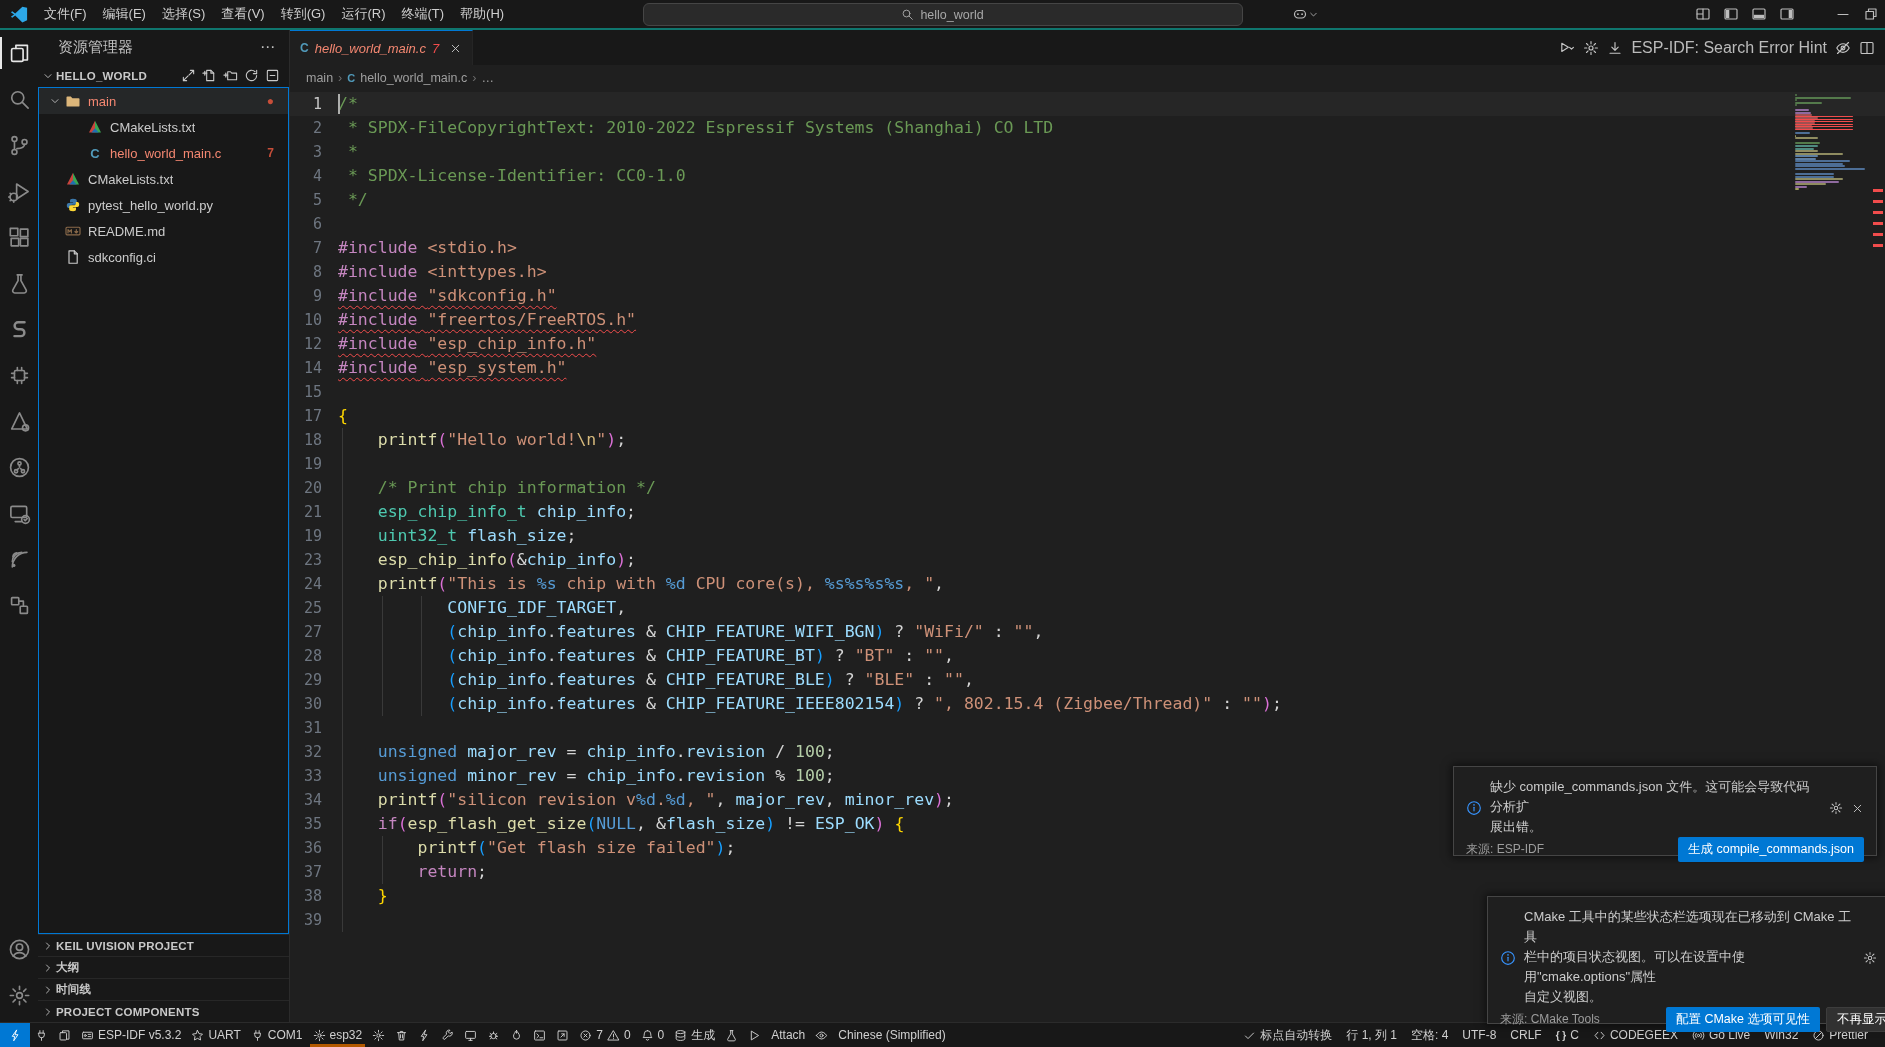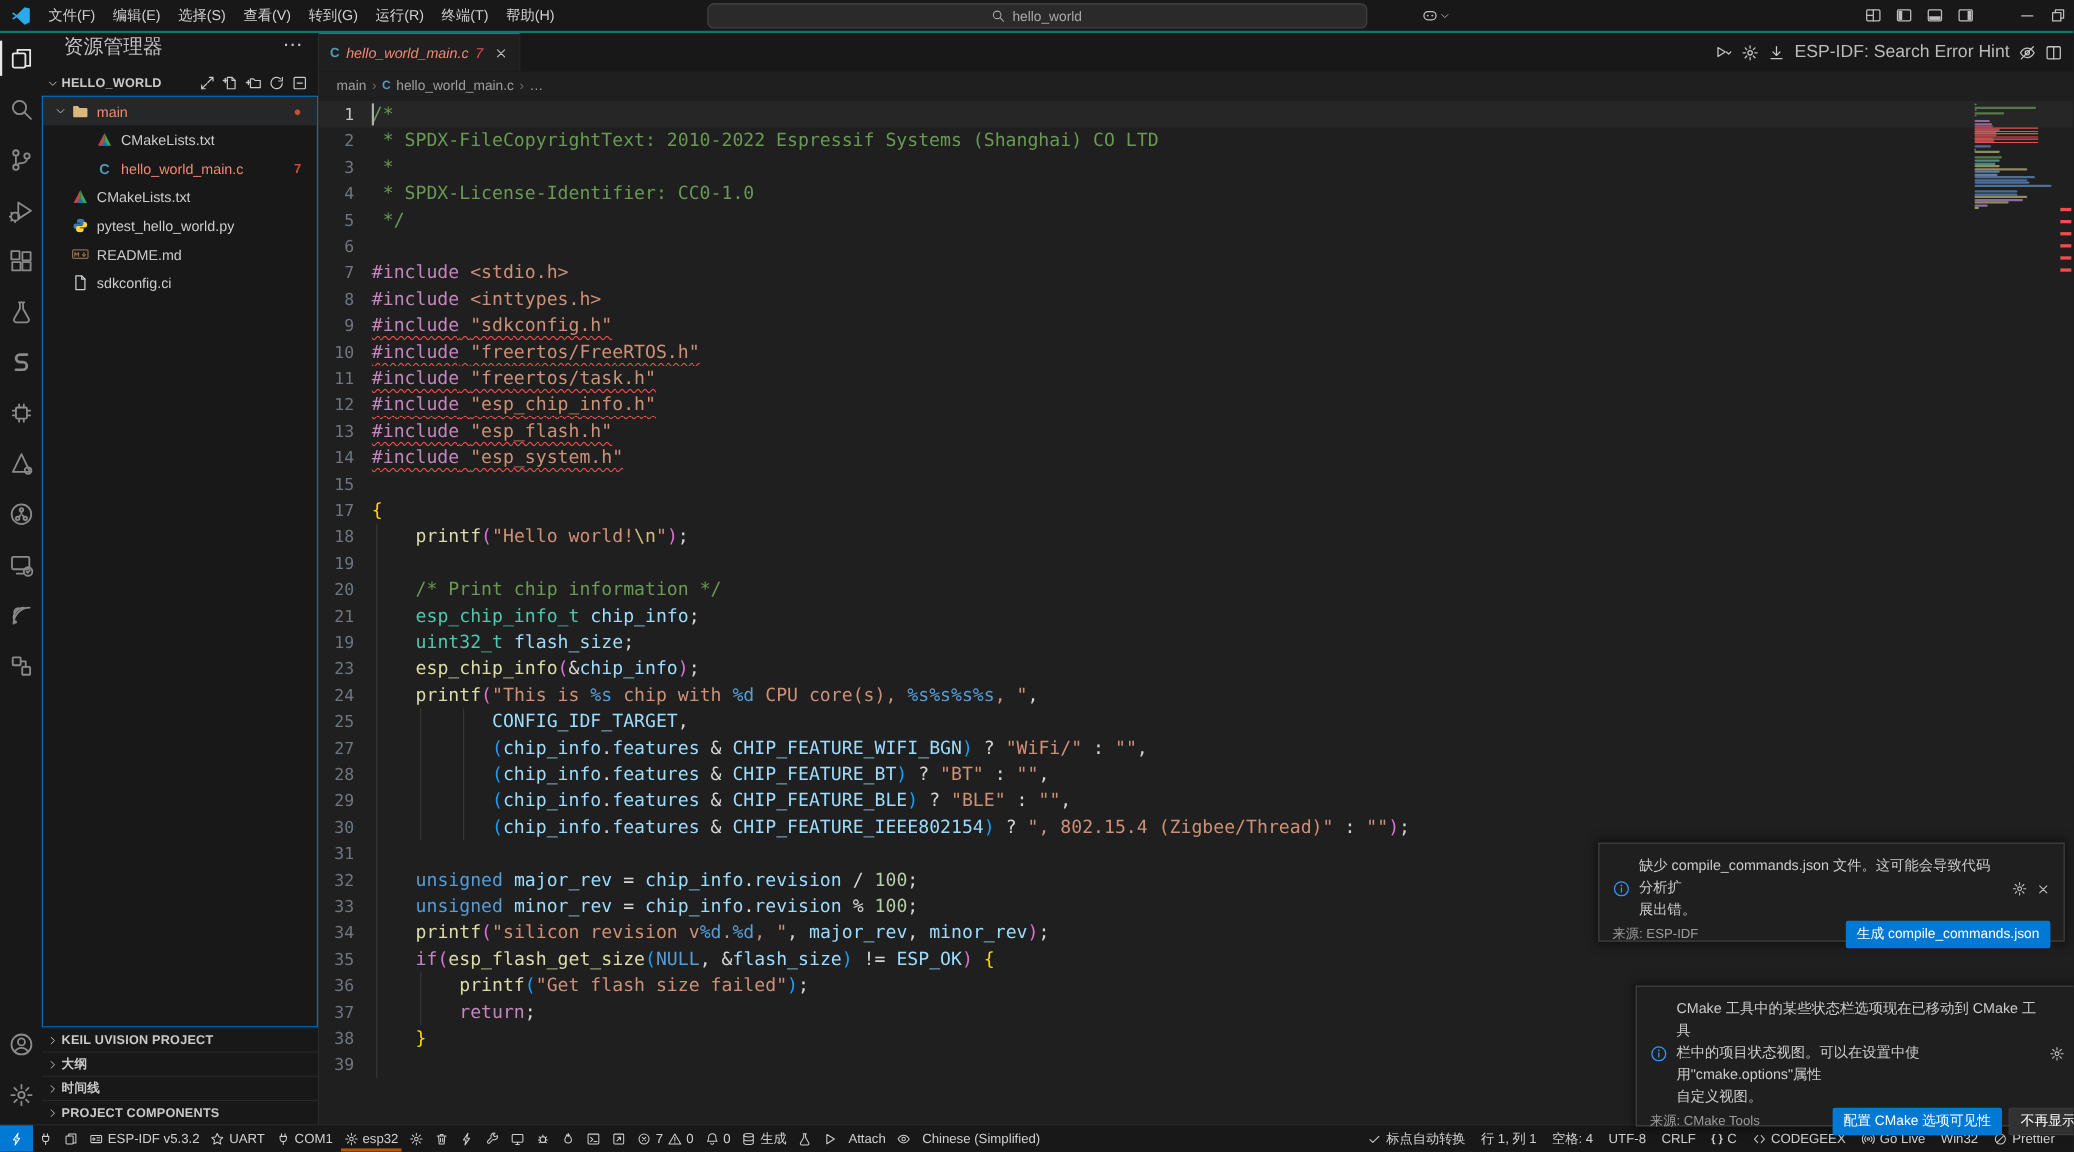--- a/index.html
+++ b/index.html
@@ -20,21 +20,21 @@
 .tb-gap2{width:28px}
 
 .main{display:flex;height:992px}
 .activitybar{width:38px;background:#181818;display:flex;flex-direction:column;align-items:center;flex:none}
 .ab-item{width:38px;height:46px;display:flex;align-items:center;justify-content:center;color:#8a8a8a;position:relative}
 .ab-item.active{color:#e7e7e7}
 .ab-item.active::before{content:"";position:absolute;left:0;top:7px;bottom:7px;width:2px;background:#e7e7e7}
 .ab-bottom{margin-top:auto;display:flex;flex-direction:column;align-items:center;padding-bottom:4px}
 
 .sidebar{width:252px;background:#181818;border-right:1px solid #2b2b2b;display:flex;flex-direction:column;flex:none}
-.side-header{height:34px;display:flex;padding:0 14px 0 20px;font-size:18px;color:#c2c2c2}
+.side-header{height:34px;display:flex;align-items:center;padding:0 14px 0 20px;font-size:15px;color:#c2c2c2}
 .side-header .more{margin-left:auto;color:#c2c2c2}
 .section-row{height:23px;display:flex;align-items:center;padding:0 8px 0 4px;font-weight:700;font-size:11.5px;color:#c9c9c9;letter-spacing:.2px}
 .section-row .chev{margin-right:2px;color:#c9c9c9}
 .hdr-actions{margin-left:auto;display:flex;gap:3px;color:#c9c9c9}
 .hdr-actions .icon{width:18px;height:18px}
 .tree-box{flex:1;border:1px solid #0078d4;overflow:hidden;display:flex;flex-direction:column}
 .tree-row{height:26px;display:flex;align-items:center;color:#cccccc;font-size:13px;position:relative;padding-right:14px}
 .tree-row.sel{background:#252728}
 .tree-row .twisty{width:16px;display:flex;justify-content:center;color:#c5c5c5;flex:none}
 .tree-row .ficon{width:20px;display:flex;justify-content:center;flex:none;margin-right:5px}
@@ -581,23 +581,21 @@
           <div class="line cur"><span class="num">1</span><span class="content"><span><span class="tk-c">/*</span></span><span class="cursor"></span></span></div>
           <div class="line"><span class="num">2</span><span class="content"><span><span class="tk-c"> * SPDX-FileCopyrightText: 2010-2022 Espressif Systems (Shanghai) CO LTD</span></span></span></div>
           <div class="line"><span class="num">3</span><span class="content"><span><span class="tk-c"> *</span></span></span></div>
           <div class="line"><span class="num">4</span><span class="content"><span><span class="tk-c"> * SPDX-License-Identifier: CC0-1.0</span></span></span></div>
           <div class="line"><span class="num">5</span><span class="content"><span><span class="tk-c"> */</span></span></span></div>
           <div class="line"><span class="num">6</span><span class="content"><span></span></span></div>
           <div class="line"><span class="num">7</span><span class="content"><span><span class="tk-kc">#include</span><span class="tk-w"> </span><span class="tk-s">&lt;stdio.h&gt;</span></span></span></div>
           <div class="line"><span class="num">8</span><span class="content"><span><span class="tk-kc">#include</span><span class="tk-w"> </span><span class="tk-s">&lt;inttypes.h&gt;</span></span></span></div>
           <div class="line"><span class="num">9</span><span class="content"><span class="squig"><span class="tk-kc">#include</span><span class="tk-w"> </span><span class="tk-s">"sdkconfig.h"</span></span></span></div>
           <div class="line"><span class="num">10</span><span class="content"><span class="squig"><span class="tk-kc">#include</span><span class="tk-w"> </span><span class="tk-s">"freertos/FreeRTOS.h"</span></span></span></div>
-          <div class="line"><span class="num">11</span><span class="content"><span class="squig"><span class="tk-kc">#include</span><span class="tk-w"> </span><span class="tk-s">"freertos/task.h"</span></span></span></div>
           <div class="line"><span class="num">12</span><span class="content"><span class="squig"><span class="tk-kc">#include</span><span class="tk-w"> </span><span class="tk-s">"esp_chip_info.h"</span></span></span></div>
-          <div class="line"><span class="num">13</span><span class="content"><span class="squig"><span class="tk-kc">#include</span><span class="tk-w"> </span><span class="tk-s">"esp_flash.h"</span></span></span></div>
           <div class="line"><span class="num">14</span><span class="content"><span class="squig"><span class="tk-kc">#include</span><span class="tk-w"> </span><span class="tk-s">"esp_system.h"</span></span></span></div>
           <div class="line"><span class="num">15</span><span class="content"><span></span></span></div>
           <div class="line"><span class="num">17</span><span class="content"><span><span class="tk-p1">{</span></span></span></div>
           <div class="line"><span class="num">18</span><span class="content"><span class="g" style="left: 4px;"></span><span><span class="tk-w">    </span><span class="tk-fn">printf</span><span class="tk-p2">(</span><span class="tk-s">"Hello world!</span><span class="tk-esc">\n</span><span class="tk-s">"</span><span class="tk-p2">)</span><span class="tk-w">;</span></span></span></div>
           <div class="line"><span class="num">19</span><span class="content"><span class="g" style="left: 4px;"></span><span></span></span></div>
           <div class="line"><span class="num">20</span><span class="content"><span class="g" style="left: 4px;"></span><span><span class="tk-w">    </span><span class="tk-c">/* Print chip information */</span></span></span></div>
           <div class="line"><span class="num">21</span><span class="content"><span class="g" style="left: 4px;"></span><span><span class="tk-w">    </span><span class="tk-ty">esp_chip_info_t</span><span class="tk-w"> </span><span class="tk-v">chip_info</span><span class="tk-w">;</span></span></span></div>
           <div class="line"><span class="num">19</span><span class="content"><span class="g" style="left: 4px;"></span><span><span class="tk-w">    </span><span class="tk-ty">uint32_t</span><span class="tk-w"> </span><span class="tk-v">flash_size</span><span class="tk-w">;</span></span></span></div>
           <div class="line"><span class="num">23</span><span class="content"><span class="g" style="left: 4px;"></span><span><span class="tk-w">    </span><span class="tk-fn">esp_chip_info</span><span class="tk-p2">(</span><span class="tk-w">&amp;</span><span class="tk-v">chip_info</span><span class="tk-p2">)</span><span class="tk-w">;</span></span></span></div>
           <div class="line"><span class="num">24</span><span class="content"><span class="g" style="left: 4px;"></span><span><span class="tk-w">    </span><span class="tk-fn">printf</span><span class="tk-p2">(</span><span class="tk-s">"This is </span><span class="tk-fmt">%s</span><span class="tk-s"> chip with </span><span class="tk-fmt">%d</span><span class="tk-s"> CPU core(s), </span><span class="tk-fmt">%s%s%s%s</span><span class="tk-s">, "</span><span class="tk-w">,</span></span></span></div>

